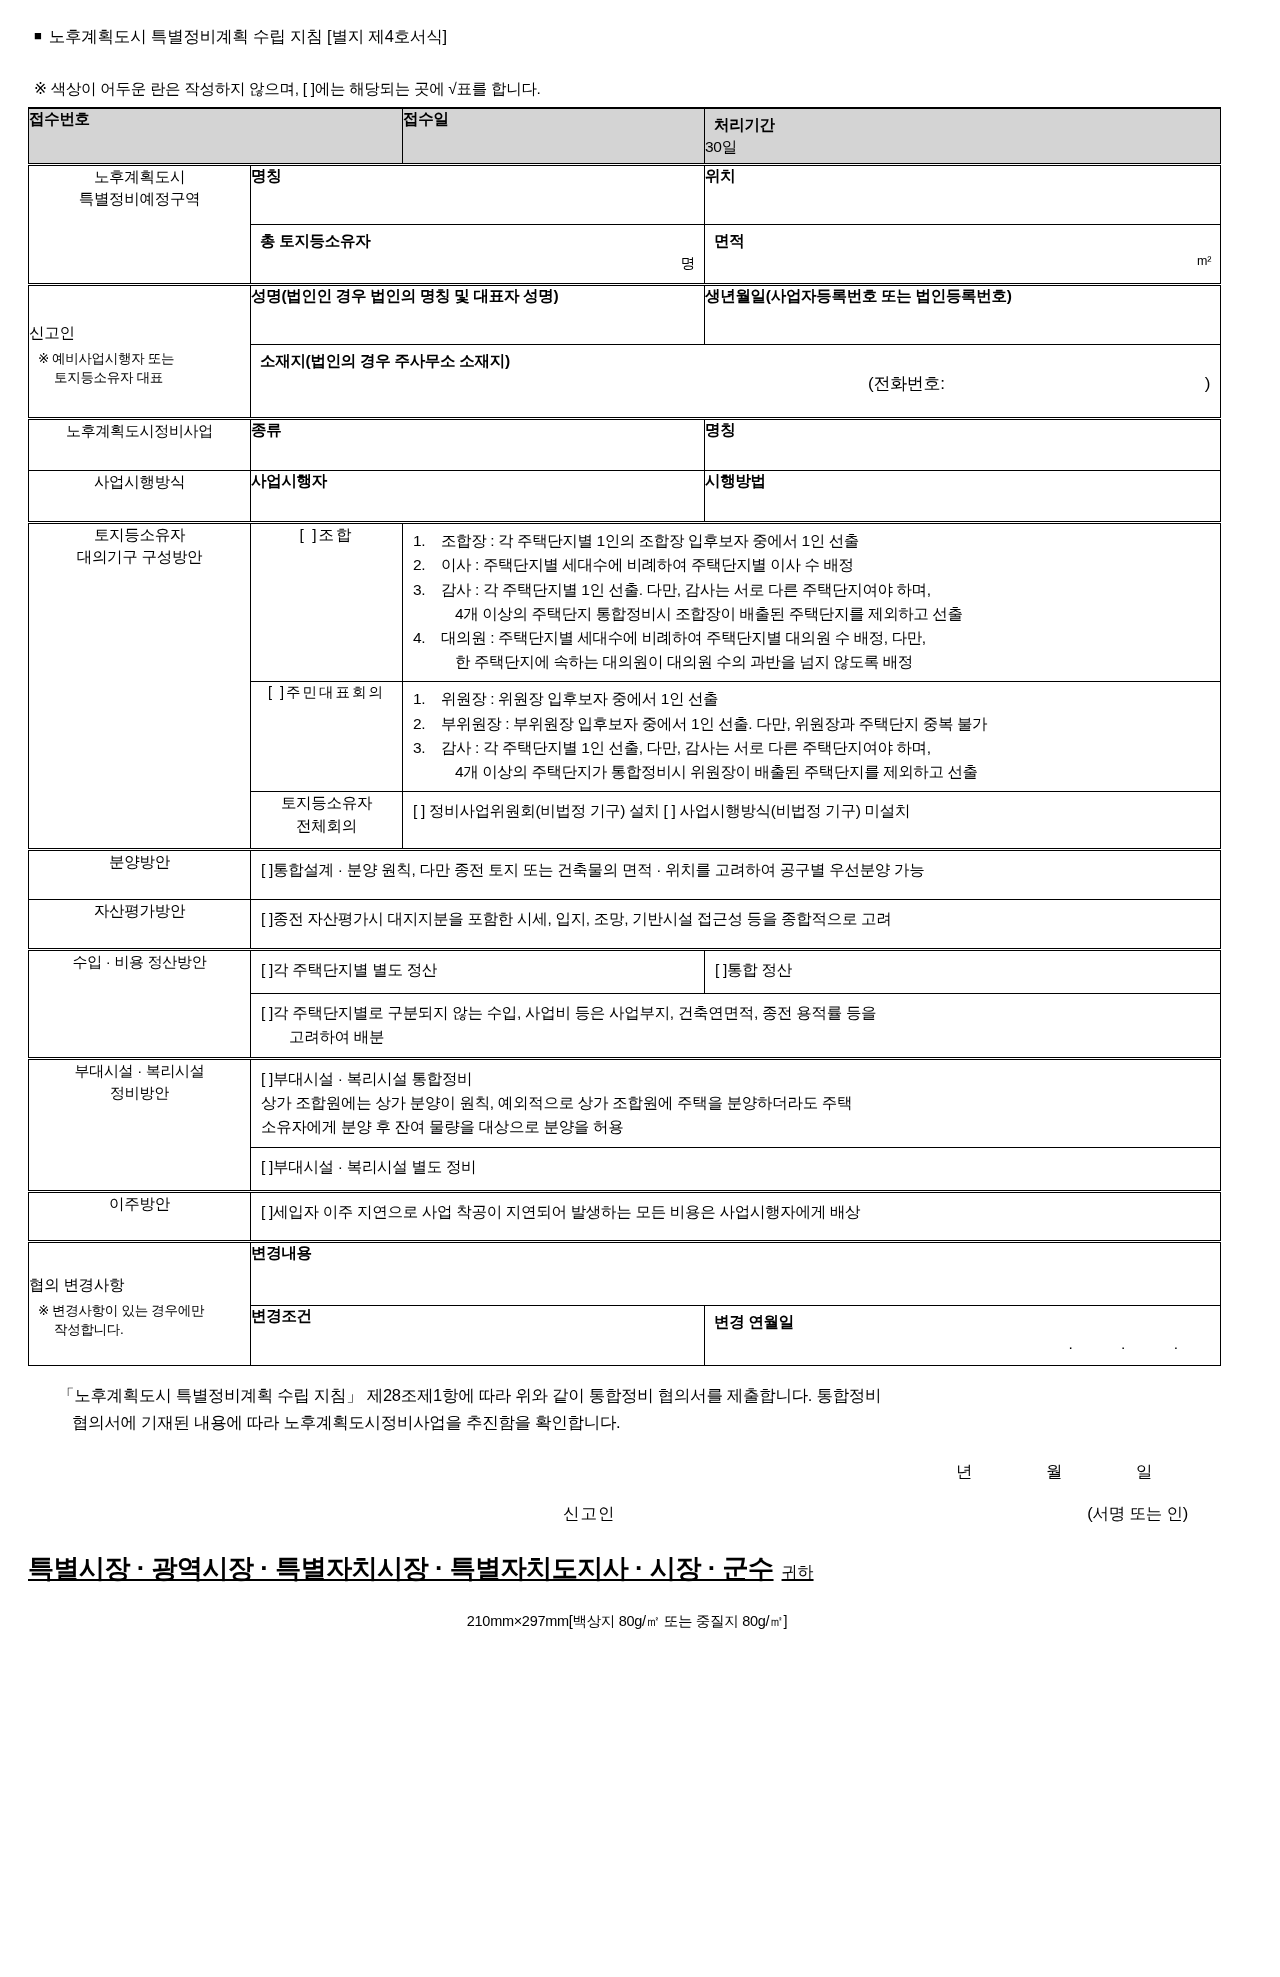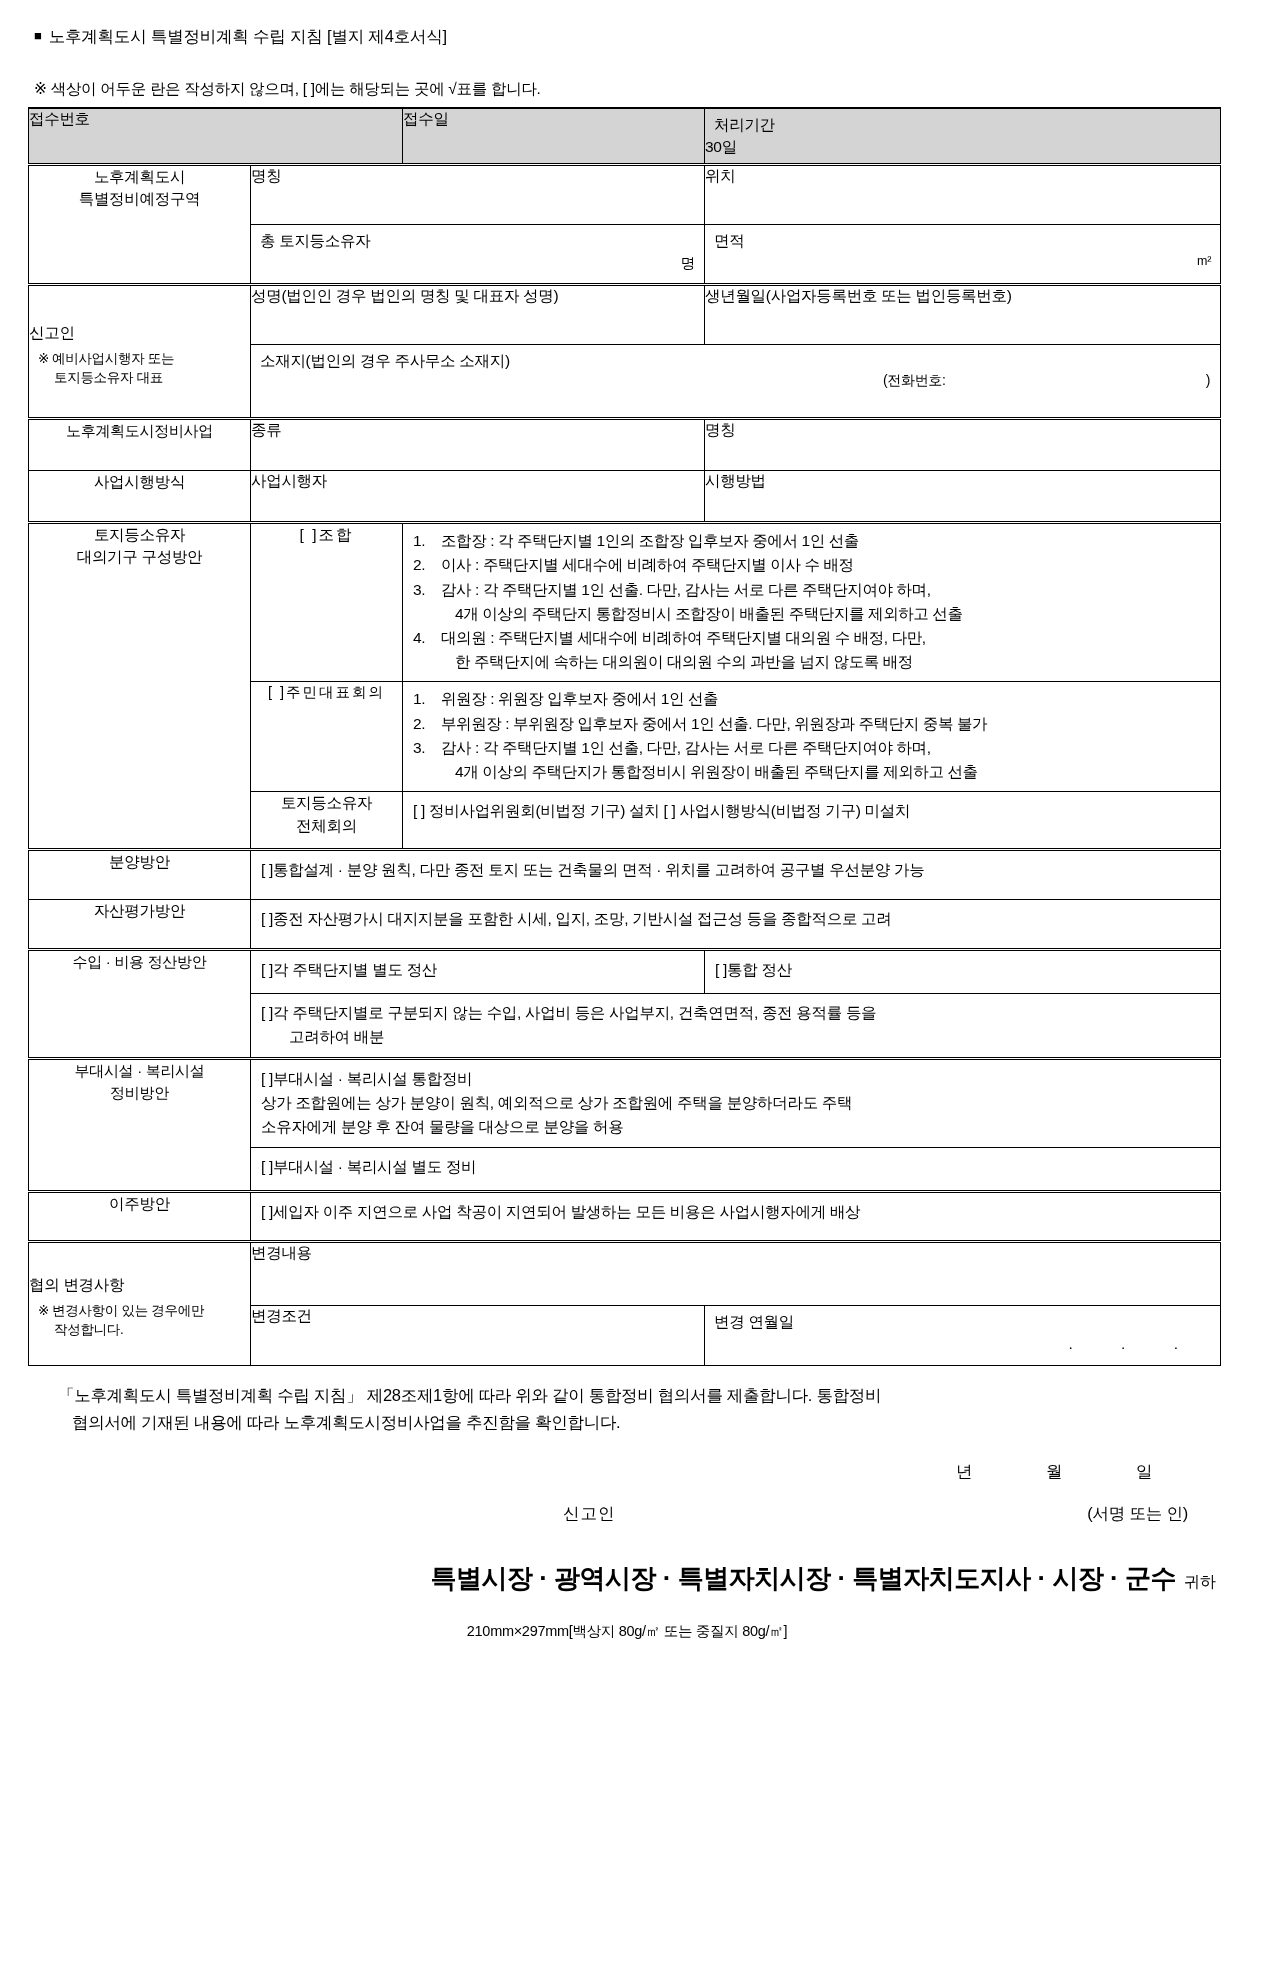--- a/index.html
+++ b/index.html
@@ -60,21 +60,21 @@
     border-collapse: collapse;
     table-layout: fixed;
     font-size: 15.5px;
   }
   table.form td {
     border: 1px solid #000;
     padding: 0;
     vertical-align: top;
     letter-spacing: -0.3px;
   }
-  .cellpad { padding: 6px 9px 7px 9px; }
+  .cellpad { padding: 6px 9px 7px 9px; font-weight: bold; }
   .shade { background: #d4d4d4; }
   .ctr { text-align: left; }
   .mid { vertical-align: middle; }
   .nowrap { white-space: nowrap; }
 
   .thick-top    { border-top: 3px double #000 !important; }
   .solid-top    { border-top: 2px solid #000 !important; }
 
   .lbl-ctr {
     text-align: center;
@@ -98,21 +98,21 @@
     padding: 0 9px 5px 0;
     font-size: 14.5px;
   }
   .tall-60  { height: 60px; }
   .tall-52  { height: 52px; }
 
   .phone-line {
     text-align: right;
     padding: 0 10px 6px 0;
     white-space: nowrap;
-    font-size: 14px;
+    font-size: 17px;
   }
   .phone-line .gap { display: inline-block; width: 260px; }
 
   ol.numlist {
     margin: 0;
     padding: 5px 8px 7px 10px;
     list-style: none;
     line-height: 1.52;
   }
   ol.numlist li {
@@ -168,27 +168,28 @@
     left: 535px;
     letter-spacing: 1px;
   }
   .signrow .seal {
     position: absolute;
     right: 48px;
     letter-spacing: -0.2px;
   }
 
   .authority {
-    margin-top: 32px;
-    text-align: right;
+    margin-top: 22px;
+    text-align: left;
     font-size: 26px;
     font-weight: bold;
     letter-spacing: -0.5px;
     padding-right: 20px;
     white-space: nowrap;
+    text-decoration: underline;
   }
   .authority .to {
     font-size: 16px;
     font-weight: normal;
     margin-left: 8px;
     letter-spacing: 0;
   }
   .papernote {
     margin-top: 26px;
     text-align: center;

